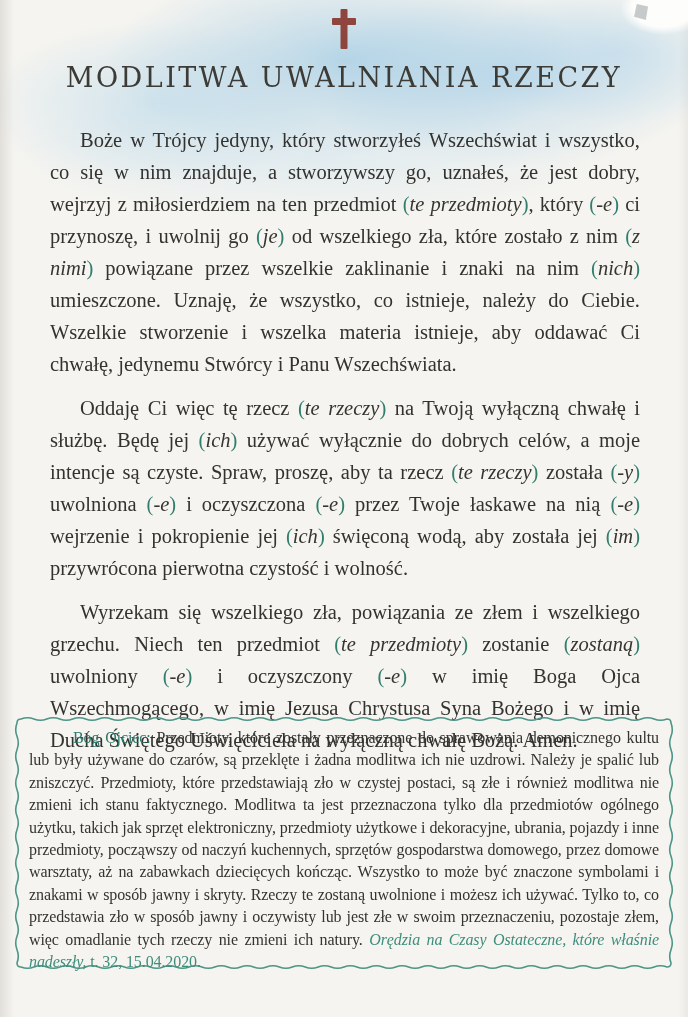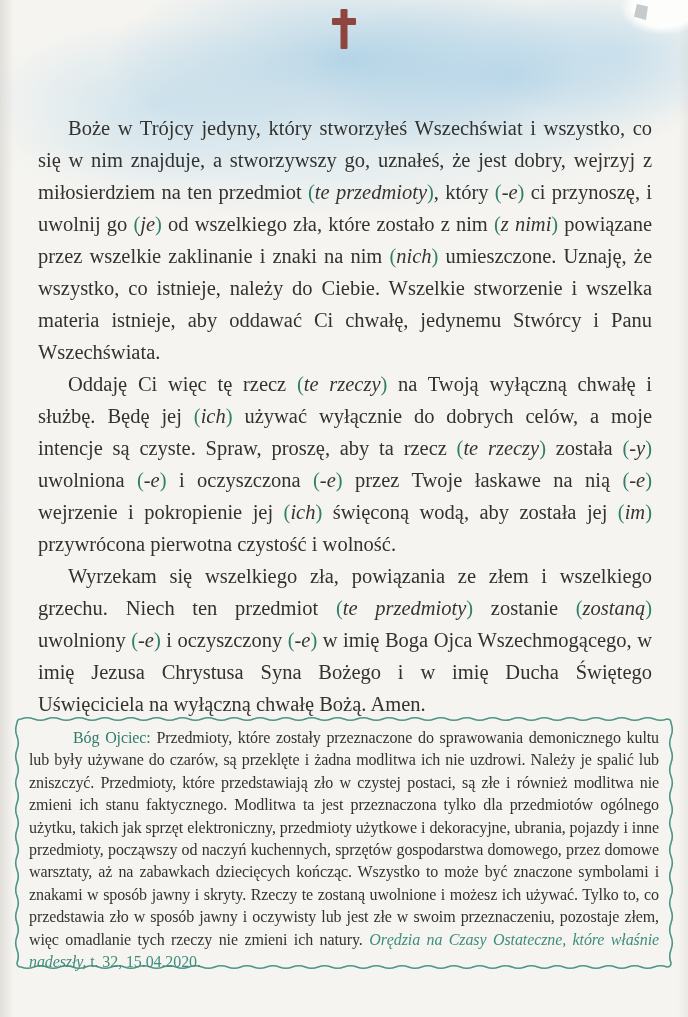--- a/index.html
+++ b/index.html
@@ -45,21 +45,21 @@
     font-family:"DejaVu Serif", serif;
     font-size:27px;font-weight:400;letter-spacing:2.5px;
     color:#3c3b36;margin:0;
   }
   
   .prayer{
     position:absolute;top:112px;left:38px;width:614px;
     font-size:20.5px;line-height:32px;text-align:justify;
     color:#33322f;
   }
-  .prayer p{margin:0;text-indent:30px;}
+  .prayer p{margin:12px;text-indent:30px;}
   .pn{color:#317e6d;font-style:normal;}
   .pi{font-style:italic;color:#36352f;}
   
   .note{
     position:absolute;left:10px;top:712px;width:668px;height:262px;
     box-sizing:border-box;
   }
   .note svg{position:absolute;inset:0;}
   .note-p{
     position:absolute;left:19px;top:15px;width:630px;
@@ -77,20 +77,21 @@
 
   <div class="watercolor"></div>
   <div class="white-patch"></div>
   <div class="smudge"></div>
 
   <div class="cross">
     <div class="v"></div>
     <div class="h"></div>
   </div>
 
+  <h1 class="title">MODLITWA UWALNIANIA RZECZY</h1>
 
   <div class="prayer">
       <p>Boże w Trójcy jedyny, który stworzyłeś Wszechświat i wszystko, co się w nim znajduje, a stworzywszy go, uznałeś, że jest dobry, wejrzyj z miłosierdziem na ten przedmiot <span class="pn">(</span><span class="pi">te przedmioty</span><span class="pn">)</span>, który <span class="pn">(</span><span class="pi">-e</span><span class="pn">)</span> ci przynoszę, i uwolnij go <span class="pn">(</span><span class="pi">je</span><span class="pn">)</span> od wszelkiego zła, które zostało z nim <span class="pn">(</span><span class="pi">z nimi</span><span class="pn">)</span> powiązane przez wszelkie zaklinanie i znaki na nim <span class="pn">(</span><span class="pi">nich</span><span class="pn">)</span> umieszczone. Uznaję, że wszystko, co istnieje, należy do Ciebie. Wszelkie stworzenie i wszelka materia istnieje, aby oddawać Ci chwałę, jedynemu Stwórcy i Panu Wszechświata.</p>
       <p>Oddaję Ci więc tę rzecz <span class="pn">(</span><span class="pi">te rzeczy</span><span class="pn">)</span> na Twoją wyłączną chwałę i służbę. Będę jej <span class="pn">(</span><span class="pi">ich</span><span class="pn">)</span> używać wyłącznie do dobrych celów, a moje intencje są czyste. Spraw, proszę, aby ta rzecz <span class="pn">(</span><span class="pi">te rzeczy</span><span class="pn">)</span> została <span class="pn">(</span><span class="pi">-y</span><span class="pn">)</span> uwolniona <span class="pn">(</span><span class="pi">-e</span><span class="pn">)</span> i oczyszczona <span class="pn">(</span><span class="pi">-e</span><span class="pn">)</span> przez Twoje łaskawe na nią <span class="pn">(</span><span class="pi">-e</span><span class="pn">)</span> wejrzenie i pokropienie jej <span class="pn">(</span><span class="pi">ich</span><span class="pn">)</span> święconą wodą, aby została jej <span class="pn">(</span><span class="pi">im</span><span class="pn">)</span> przywrócona pierwotna czystość i wolność.</p>
       <p>Wyrzekam się wszelkiego zła, powiązania ze złem i wszelkiego grzechu. Niech ten przedmiot <span class="pn">(</span><span class="pi">te przedmioty</span><span class="pn">)</span> zostanie <span class="pn">(</span><span class="pi">zostaną</span><span class="pn">)</span> uwolniony <span class="pn">(</span><span class="pi">-e</span><span class="pn">)</span> i oczyszczony <span class="pn">(</span><span class="pi">-e</span><span class="pn">)</span> w imię Boga Ojca Wszechmogącego, w imię Jezusa Chrystusa Syna Bożego i w imię Ducha Świętego Uświęciciela na wyłączną chwałę Bożą. Amen.</p>
     </div>
 
   <div class="note">
     <svg width="668" height="262" viewBox="0 0 668 262">
       <path id="wavyPath" fill="none" stroke-width="1.6" stroke-linecap="round" d="M 11 7 Q 17.5 4.4 23.9 7 Q 30.4 9.6 36.8 7 Q 43.3 4.4 49.8 7 Q 56.2 9.6 62.7 7 Q 69.1 4.4 75.6 7 Q 82.1 9.6 88.5 7 Q 95.0 4.4 101.4 7 Q 107.9 9.6 114.4 7 Q 120.8 4.4 127.3 7 Q 133.7 9.6 140.2 7 Q 146.7 4.4 153.1 7 Q 159.6 9.6 166.0 7 Q 172.5 4.4 179.0 7 Q 185.4 9.6 191.9 7 Q 198.3 4.4 204.8 7 Q 211.3 9.6 217.7 7 Q 224.2 4.4 230.6 7 Q 237.1 9.6 243.6 7 Q 250.0 4.4 256.5 7 Q 262.9 9.6 269.4 7 Q 275.9 4.4 282.3 7 Q 288.8 9.6 295.2 7 Q 301.7 4.4 308.2 7 Q 314.6 9.6 321.1 7 Q 327.5 4.4 334.0 7 Q 340.5 9.6 346.9 7 Q 353.4 4.4 359.8 7 Q 366.3 9.6 372.8 7 Q 379.2 4.4 385.7 7 Q 392.1 9.6 398.6 7 Q 405.1 4.4 411.5 7 Q 418.0 9.6 424.4 7 Q 430.9 4.4 437.4 7 Q 443.8 9.6 450.3 7 Q 456.7 4.4 463.2 7 Q 469.7 9.6 476.1 7 Q 482.6 4.4 489.0 7 Q 495.5 9.6 502.0 7 Q 508.4 4.4 514.9 7 Q 521.3 9.6 527.8 7 Q 534.3 4.4 540.7 7 Q 547.2 9.6 553.6 7 Q 560.1 4.4 566.6 7 Q 573.0 9.6 579.5 7 Q 585.9 4.4 592.4 7 Q 598.9 9.6 605.3 7 Q 611.8 4.4 618.2 7 Q 624.7 9.6 631.2 7 Q 637.6 4.4 644.1 7 Q 650.5 9.6 657.0 7 M 11 255 Q 17.5 257.6 23.9 255 Q 30.4 252.4 36.8 255 Q 43.3 257.6 49.8 255 Q 56.2 252.4 62.7 255 Q 69.1 257.6 75.6 255 Q 82.1 252.4 88.5 255 Q 95.0 257.6 101.4 255 Q 107.9 252.4 114.4 255 Q 120.8 257.6 127.3 255 Q 133.7 252.4 140.2 255 Q 146.7 257.6 153.1 255 Q 159.6 252.4 166.0 255 Q 172.5 257.6 179.0 255 Q 185.4 252.4 191.9 255 Q 198.3 257.6 204.8 255 Q 211.3 252.4 217.7 255 Q 224.2 257.6 230.6 255 Q 237.1 252.4 243.6 255 Q 250.0 257.6 256.5 255 Q 262.9 252.4 269.4 255 Q 275.9 257.6 282.3 255 Q 288.8 252.4 295.2 255 Q 301.7 257.6 308.2 255 Q 314.6 252.4 321.1 255 Q 327.5 257.6 334.0 255 Q 340.5 252.4 346.9 255 Q 353.4 257.6 359.8 255 Q 366.3 252.4 372.8 255 Q 379.2 257.6 385.7 255 Q 392.1 252.4 398.6 255 Q 405.1 257.6 411.5 255 Q 418.0 252.4 424.4 255 Q 430.9 257.6 437.4 255 Q 443.8 252.4 450.3 255 Q 456.7 257.6 463.2 255 Q 469.7 252.4 476.1 255 Q 482.6 257.6 489.0 255 Q 495.5 252.4 502.0 255 Q 508.4 257.6 514.9 255 Q 521.3 252.4 527.8 255 Q 534.3 257.6 540.7 255 Q 547.2 252.4 553.6 255 Q 560.1 257.6 566.6 255 Q 573.0 252.4 579.5 255 Q 585.9 257.6 592.4 255 Q 598.9 252.4 605.3 255 Q 611.8 257.6 618.2 255 Q 624.7 252.4 631.2 255 Q 637.6 257.6 644.1 255 Q 650.5 252.4 657.0 255 M 7 11 Q 4.4 17.7 7 24.3 Q 9.6 31.0 7 37.7 Q 4.4 44.3 7 51.0 Q 9.6 57.7 7 64.3 Q 4.4 71.0 7 77.7 Q 9.6 84.3 7 91.0 Q 4.4 97.7 7 104.3 Q 9.6 111.0 7 117.7 Q 4.4 124.3 7 131.0 Q 9.6 137.7 7 144.3 Q 4.4 151.0 7 157.7 Q 9.6 164.3 7 171.0 Q 4.4 177.7 7 184.3 Q 9.6 191.0 7 197.7 Q 4.4 204.3 7 211.0 Q 9.6 217.7 7 224.3 Q 4.4 231.0 7 237.7 Q 9.6 244.3 7 251.0 M 661 11 Q 663.6 17.7 661 24.3 Q 658.4 31.0 661 37.7 Q 663.6 44.3 661 51.0 Q 658.4 57.7 661 64.3 Q 663.6 71.0 661 77.7 Q 658.4 84.3 661 91.0 Q 663.6 97.7 661 104.3 Q 658.4 111.0 661 117.7 Q 663.6 124.3 661 131.0 Q 658.4 137.7 661 144.3 Q 663.6 151.0 661 157.7 Q 658.4 164.3 661 171.0 Q 663.6 177.7 661 184.3 Q 658.4 191.0 661 197.7 Q 663.6 204.3 661 211.0 Q 658.4 217.7 661 224.3 Q 663.6 231.0 661 237.7 Q 658.4 244.3 661 251.0 M 11 7 Q 7 7 7 11 M 657 7 Q 661 7 661 11 M 11 255 Q 7 255 7 251 M 657 255 Q 661 255 661 251" stroke="#4d9586"></path>

